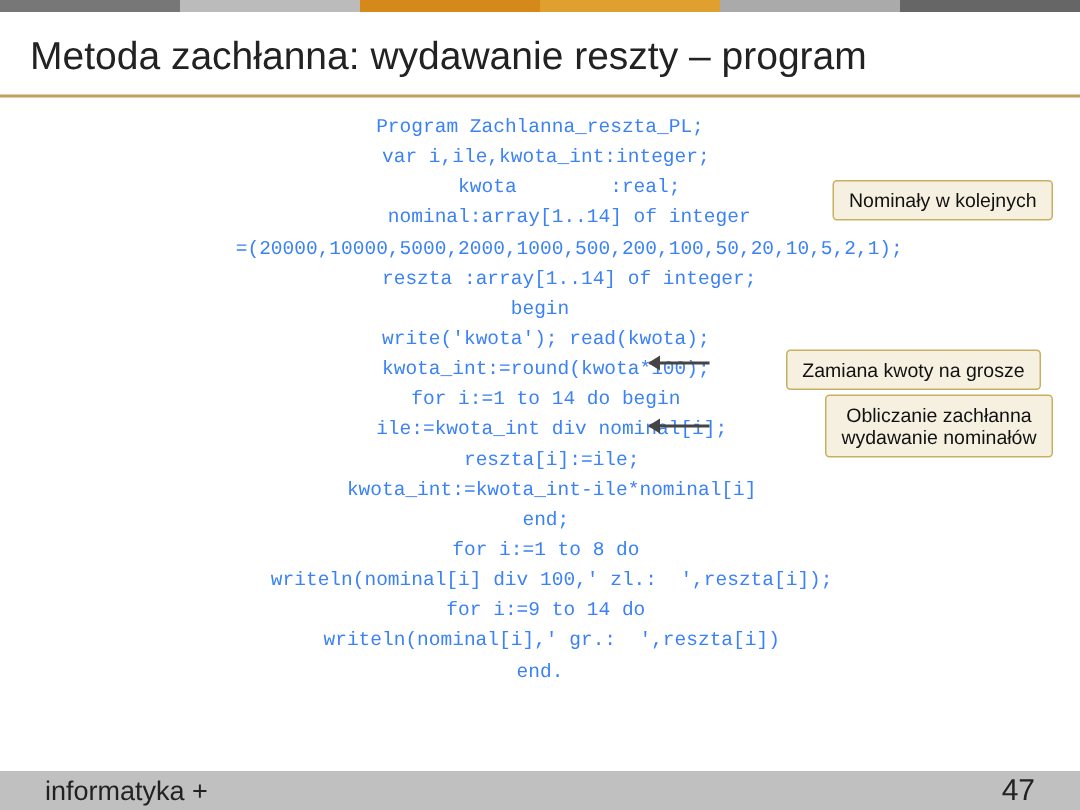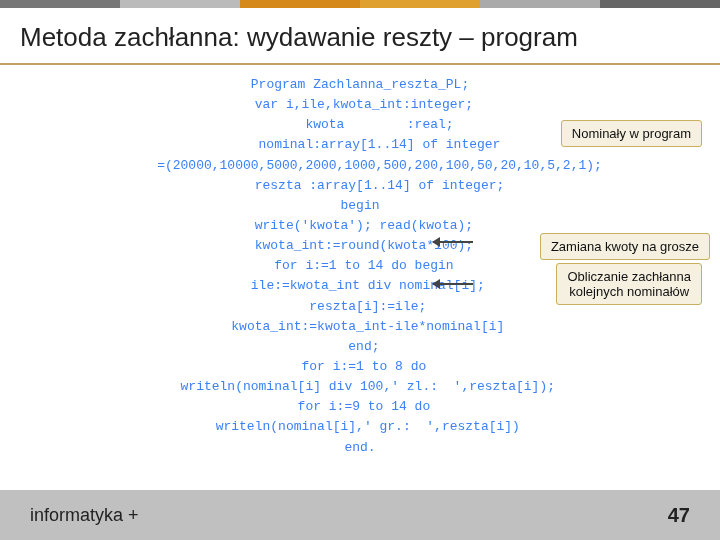--- a/index.html
+++ b/index.html
@@ -74,21 +74,21 @@
       white-space: nowrap;
     }
 
     .tooltip-nominaly {
       top: 55px;
       right: 18px;
     }
 
     .tooltip-zamiana {
       top: 168px;
-      right: 10px;
+      right: 26px;
     }
 
     .tooltip-obliczanie {
       top: 198px;
       right: 18px;
       text-align: center;
     }
 
     
     .arrow-zamiana {
@@ -126,38 +126,38 @@
       left: -1px;
       top: -4px;
       width: 0;
       height: 0;
       border-top: 5px solid transparent;
       border-bottom: 5px solid transparent;
       border-right: 8px solid #444;
     }
 
     .footer {
-      height: 50px;
+      height: 26px;
       background: #c0c0c0;
       display: flex;
       align-items: center;
       justify-content: space-between;
       padding: 0 30px;
       gap: 20px;
     }
 
     .footer-text {
       font-size: 18px;
       color: #222;
       font-weight: normal;
     }
 
     .footer-num {
       font-size: 20px;
-      font-weight: bold;
+      font-weight: normal;
       color: #222;
     }
   </style>
 </head>
 <body>
 
 <div class="slide">
 
   <div class="top-bar">
     <div class="top-bar-seg1"></div>
@@ -188,32 +188,32 @@
   reszta[i]:=ile;
   kwota_int:=kwota_int-ile*nominal[i]
  end;
  for i:=1 to 8 do
   writeln(nominal[i] div 100,' zl.:  ',reszta[i]);
  for i:=9 to 14 do
   writeln(nominal[i],' gr.:  ',reszta[i])
 end.</div>
 
     <div class="tooltip tooltip-nominaly">
-      <span>Nominały w program</span>
+      <span>Nominały w kolejnych</span>
     </div>
 
     <div class="tooltip tooltip-zamiana">
       <span>Zamiana kwoty na grosze</span>
     </div>
 
     <div class="arrow-zamiana"></div>
 
     <div class="tooltip tooltip-obliczanie">
       <span>Obliczanie zachłanna</span><br>
-      <span>kolejnych nominałów</span>
+      <span>wydawanie nominałów</span>
     </div>
 
     <div class="arrow-obliczanie"></div>
 
   </div>
 
   <div class="footer">
     <span class="footer-text">informatyka +</span>
     <span class="footer-num">47</span>
   </div>

